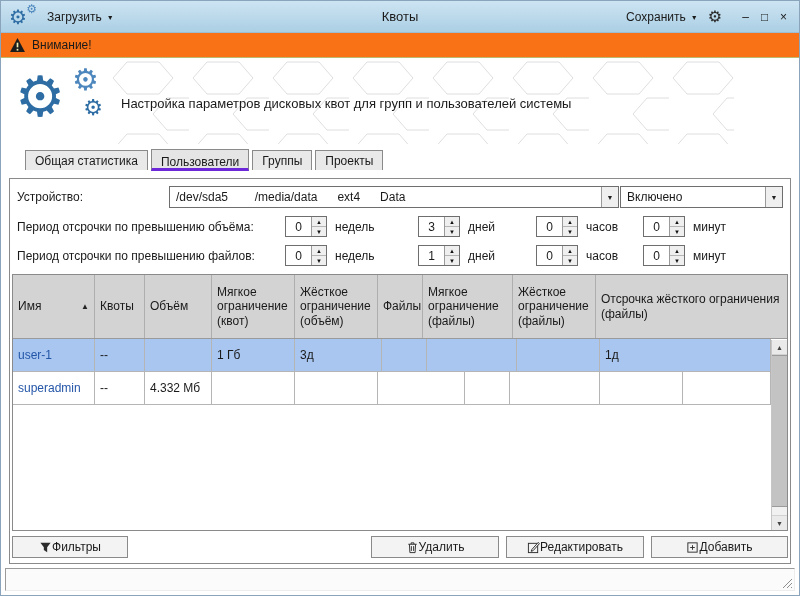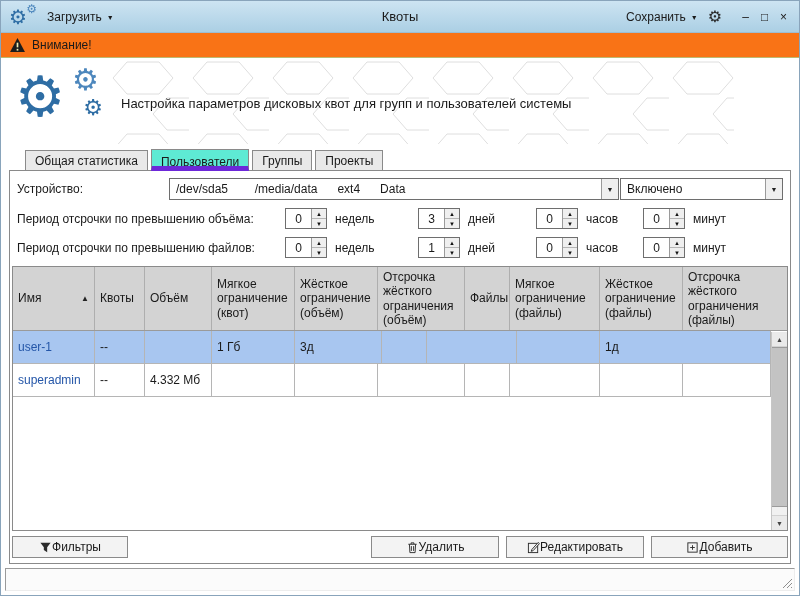--- a/index.html
+++ b/index.html
@@ -29,24 +29,24 @@
   .hexbg{position:absolute;left:108px;top:2px;z-index:0}
   .logo-lg{position:relative;width:92px;height:80px;flex:none;z-index:1}
   .logo-lg .g-big{position:absolute;left:2px;top:6px;font-size:56px;line-height:1;color:#2e6da4}
   .logo-lg .g-sm{position:absolute;right:6px;top:2px;font-size:30px;line-height:1;color:#4d87bd}
   .logo-lg .g-sm2{position:absolute;right:2px;top:34px;font-size:22px;line-height:1;color:#2e6da4}
   .hdr-text{position:relative;z-index:1;font-size:13px;margin-left:16px}
 
   
   .tabbar{height:22px;flex:none;display:flex;align-items:flex-end;padding-left:24px;position:relative;z-index:2}
   .tab{height:20px;padding:3px 9px 0 9px;border:1px solid #8a8a8a;border-bottom:none;background:#e9e9e9;margin-right:3px;font-size:12px;white-space:nowrap;cursor:default}
-  .tab.active{height:22px;padding-top:5px;background:#5eead4;margin-bottom:-1px;border-bottom:5px solid #6d28d9}
-
-  
-  .panel{flex:1;min-height:0;margin:0 8px 2px 8px;border:1px solid #8a8a8a;background:#fff;display:flex;flex-direction:column;padding:7px 2px 5px 2px}
+  .tab.active{height:22px;padding-top:5px;background:#e5e5e5;margin-bottom:-1px;border-bottom:3px solid #6d28d9}
+
+  
+  .panel{flex:1;min-height:0;margin:8px 8px 2px 8px;border:1px solid #8a8a8a;background:#fff;display:flex;flex-direction:column;padding:7px 2px 5px 2px}
   .row{display:flex;align-items:center;margin-bottom:8px;padding:0 5px}
   .dev-label{width:152px;flex:none}
   .combo{height:22px;border:1px solid #6e6e6e;background:#fff;display:flex;align-items:stretch}
   .combo-text{flex:1;display:flex;align-items:center;padding:0 6px;white-space:pre;overflow:hidden}
   .combo-arrow{width:17px;flex:none;border-left:1px solid #9a9a9a;background:#efefef;display:flex;align-items:center;justify-content:center;font-size:7px;color:#222}
   .dev-combo{width:450px}
   .status-combo{width:163px;margin-left:auto}
 
   .grace-label{width:268px;flex:none}
   .spin{width:42px;height:21px;flex:none;border:1px solid #6e6e6e;background:#fff;display:flex;align-items:stretch}
@@ -250,21 +250,20 @@
     <div class="tablewrap">
       <div class="thead">
         <div class="th c0 sortable">
           <span>Имя</span>
           <span class="sort-ico">▲</span>
         </div>
         <div class="th c1">Квоты</div>
         <div class="th c2">Объём</div>
         <div class="th c3">Мягкое ограничение (квот)</div>
         <div class="th c4">Жёсткое ограничение (объём)</div>
-        <div class="th c5">Отсрочка жёсткого ограничения (объём)</div>
         <div class="th c6">Файлы</div>
         <div class="th c7">Мягкое ограничение (файлы)</div>
         <div class="th c8">Жёсткое ограничение (файлы)</div>
         <div class="th c9">Отсрочка жёсткого ограничения (файлы)</div>
       </div>
 
       <div class="trow selected">
         <div class="td c0">
             <span class="link">user-1</span>
           </div>

